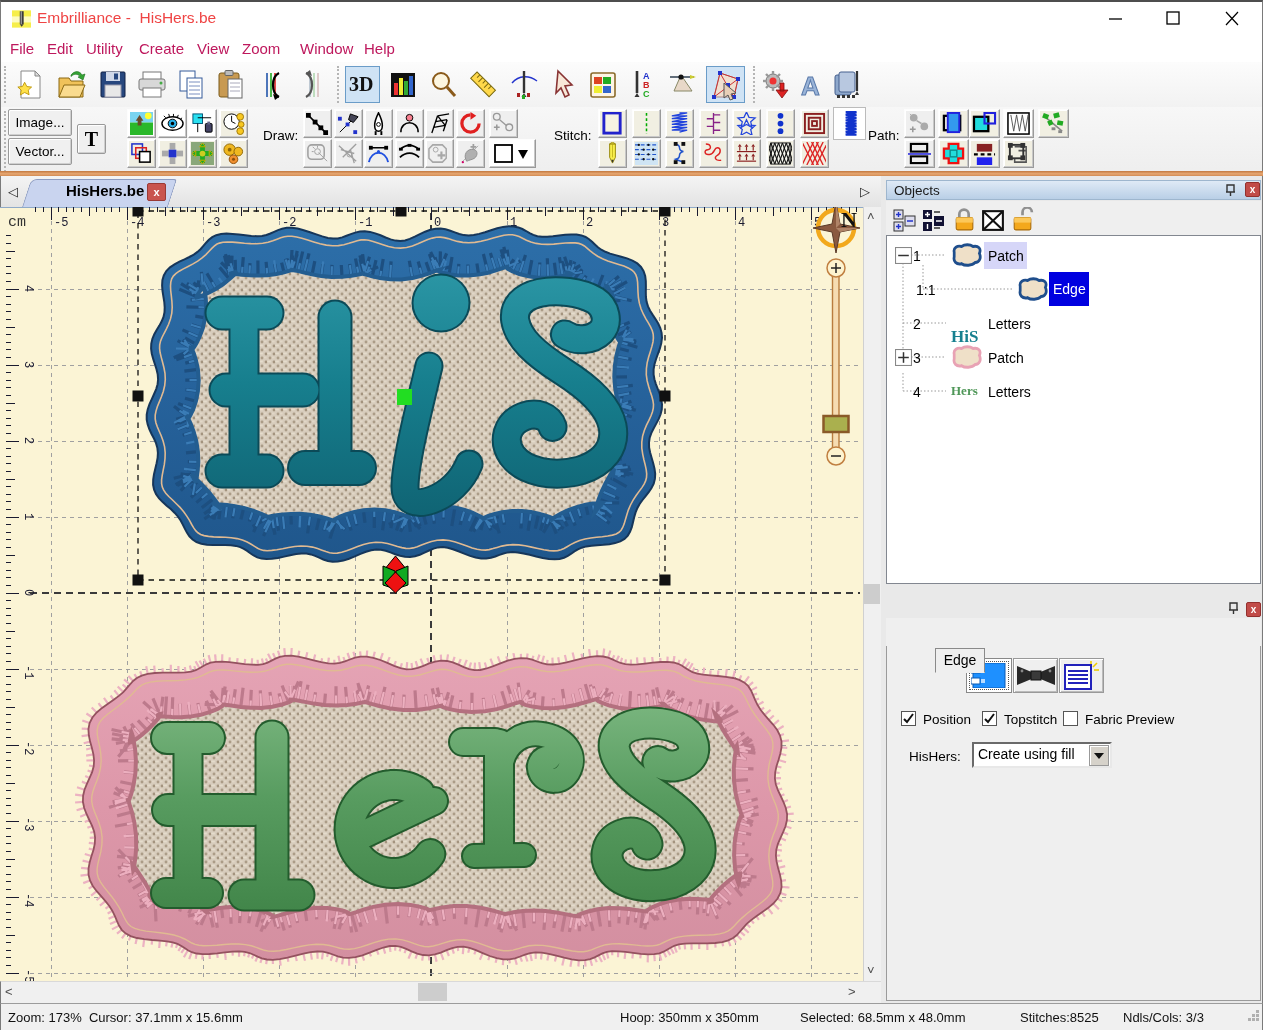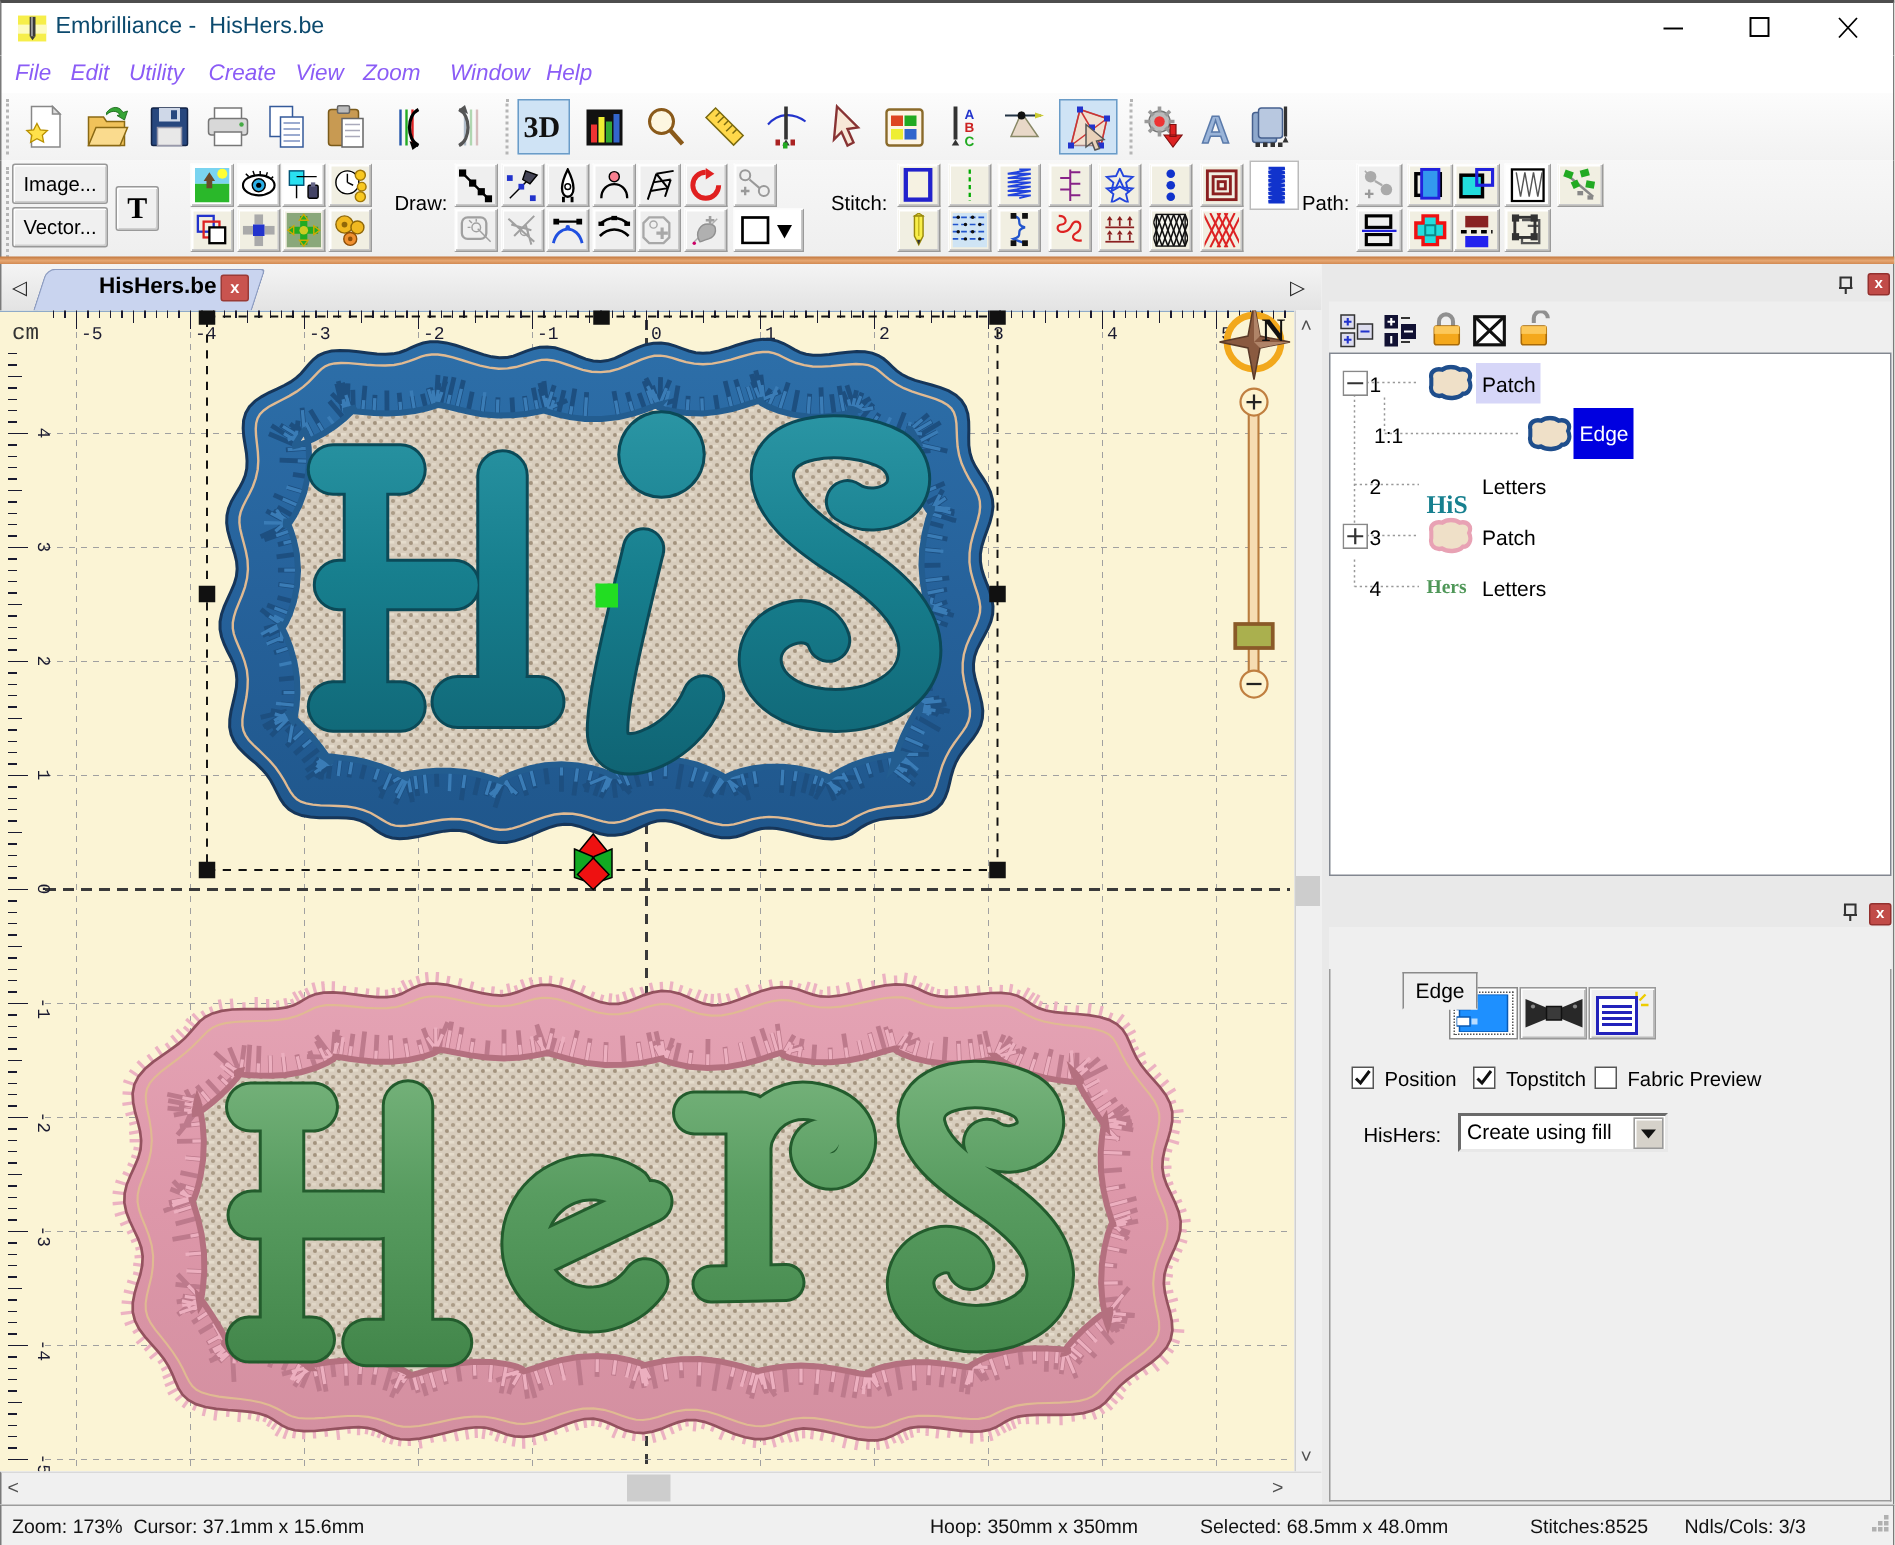--- a/index.html
+++ b/index.html
@@ -3,25 +3,25 @@
 <style>
 html,body{margin:0;padding:0;width:1263px;height:1030px;overflow:hidden;background:#fff;
  font-family:"Liberation Sans",sans-serif;}
 *{box-sizing:border-box;}
 .abs{position:absolute;}
 #app{position:relative;width:1263px;height:1030px;}
 
 #titlebar{left:0;top:0;width:1263px;height:37px;background:#fff;border-top:2px solid #4e4e4e;
  border-left:1px solid #7a7a7a;border-right:1px solid #7a7a7a;}
 #title-ico{left:12px;top:10px;width:19px;height:18px;}
-#title-txt{left:37px;top:9px;font-size:15.5px;color:#0c4a6e;}
+#title-txt{left:37px;top:9px;font-size:15.5px;color:#ef4444;}
 .winbtn{top:10px;width:30px;height:18px;position:absolute;}
 
 #menubar{left:0;top:37px;width:1263px;height:25px;background:#fff;border-left:1px solid #7a7a7a;border-right:1px solid #7a7a7a;}
-.mi{position:absolute;top:40px;font-size:15px;color:#8b5cf6;font-style:italic;}
+.mi{position:absolute;top:40px;font-size:15px;color:#be185d;}
 
 #toolbar1{left:0;top:62px;width:1263px;height:45px;background:linear-gradient(#fcfcfc,#f2f2f2);border-left:1px solid #7a7a7a;border-right:1px solid #7a7a7a;}
 #toolbar2{left:0;top:107px;width:1263px;height:69px;background:linear-gradient(#f7f7f7,#eeeeee);border-left:1px solid #7a7a7a;border-right:1px solid #7a7a7a;}
 #tb2line{left:0;top:171px;width:1263px;height:5px;background:linear-gradient(#c2773e,#e6a772 55%,#d28a52);}
 .grip{position:absolute;width:3px;border-left:2px dotted #b5b5b5;}
 .tbtn{position:absolute;background:#f1efe2;border:1px solid;border-color:#fdfdfd #9a9a9a #9a9a9a #fdfdfd;box-shadow:inset -1px -1px 0 #c8c8c8,inset 1px 1px 0 #fff;}
 .tbtn.white{background:#fff;}
 .tbtn.gray{background:#efefef;}
 .tbtn.sel{background:#cfe3f5;border-color:#6a9cc8;box-shadow:none;}
 .tlab{position:absolute;font-size:13.5px;color:#000;}
@@ -1031,20 +1031,21 @@
 <div class="sarr" style="left:867px;top:209px;">˄</div>
 <div class="sarr" style="left:867px;top:963px;">˅</div>
 <div class="sthumb" style="left:864px;top:584px;width:16px;height:20px;"></div>
 
 <div id="hscroll" class="abs"></div>
 <div class="sarr" style="left:5px;top:984px;">˂</div>
 <div class="sarr" style="left:848px;top:984px;">˃</div>
 <div class="sthumb" style="left:418px;top:983px;width:29px;height:18px;"></div>
 
 <div id="rightbg" class="abs"></div>
+<div class="paneltitle" style="top:180px;">Objects</div>
 <svg class="pin abs" style="left:1225px;top:184px" viewBox="0 0 11 13">
       <path d="M2 1 L9 1 L9 8 L2 8 Z M1 8 L10 8 M5.5 8 L5.5 12" stroke="#333" stroke-width="1.4" fill="none"></path>
     </svg>
 <div class="redx abs" style="left:1245px;top:182px;">x</div>
 <div id="objtools" class="abs"></div>
 <svg class="abs" style="left:893px;top:209px" width="23" height="23" viewBox="0 0 23 23">
       <g fill="none" stroke="#333">
         <rect x="1" y="1" width="9" height="9" fill="#dde"></rect>
         <rect x="1" y="13" width="9" height="9" fill="#dde"></rect>
         <rect x="12" y="7" width="10" height="10" fill="#dde"></rect>

